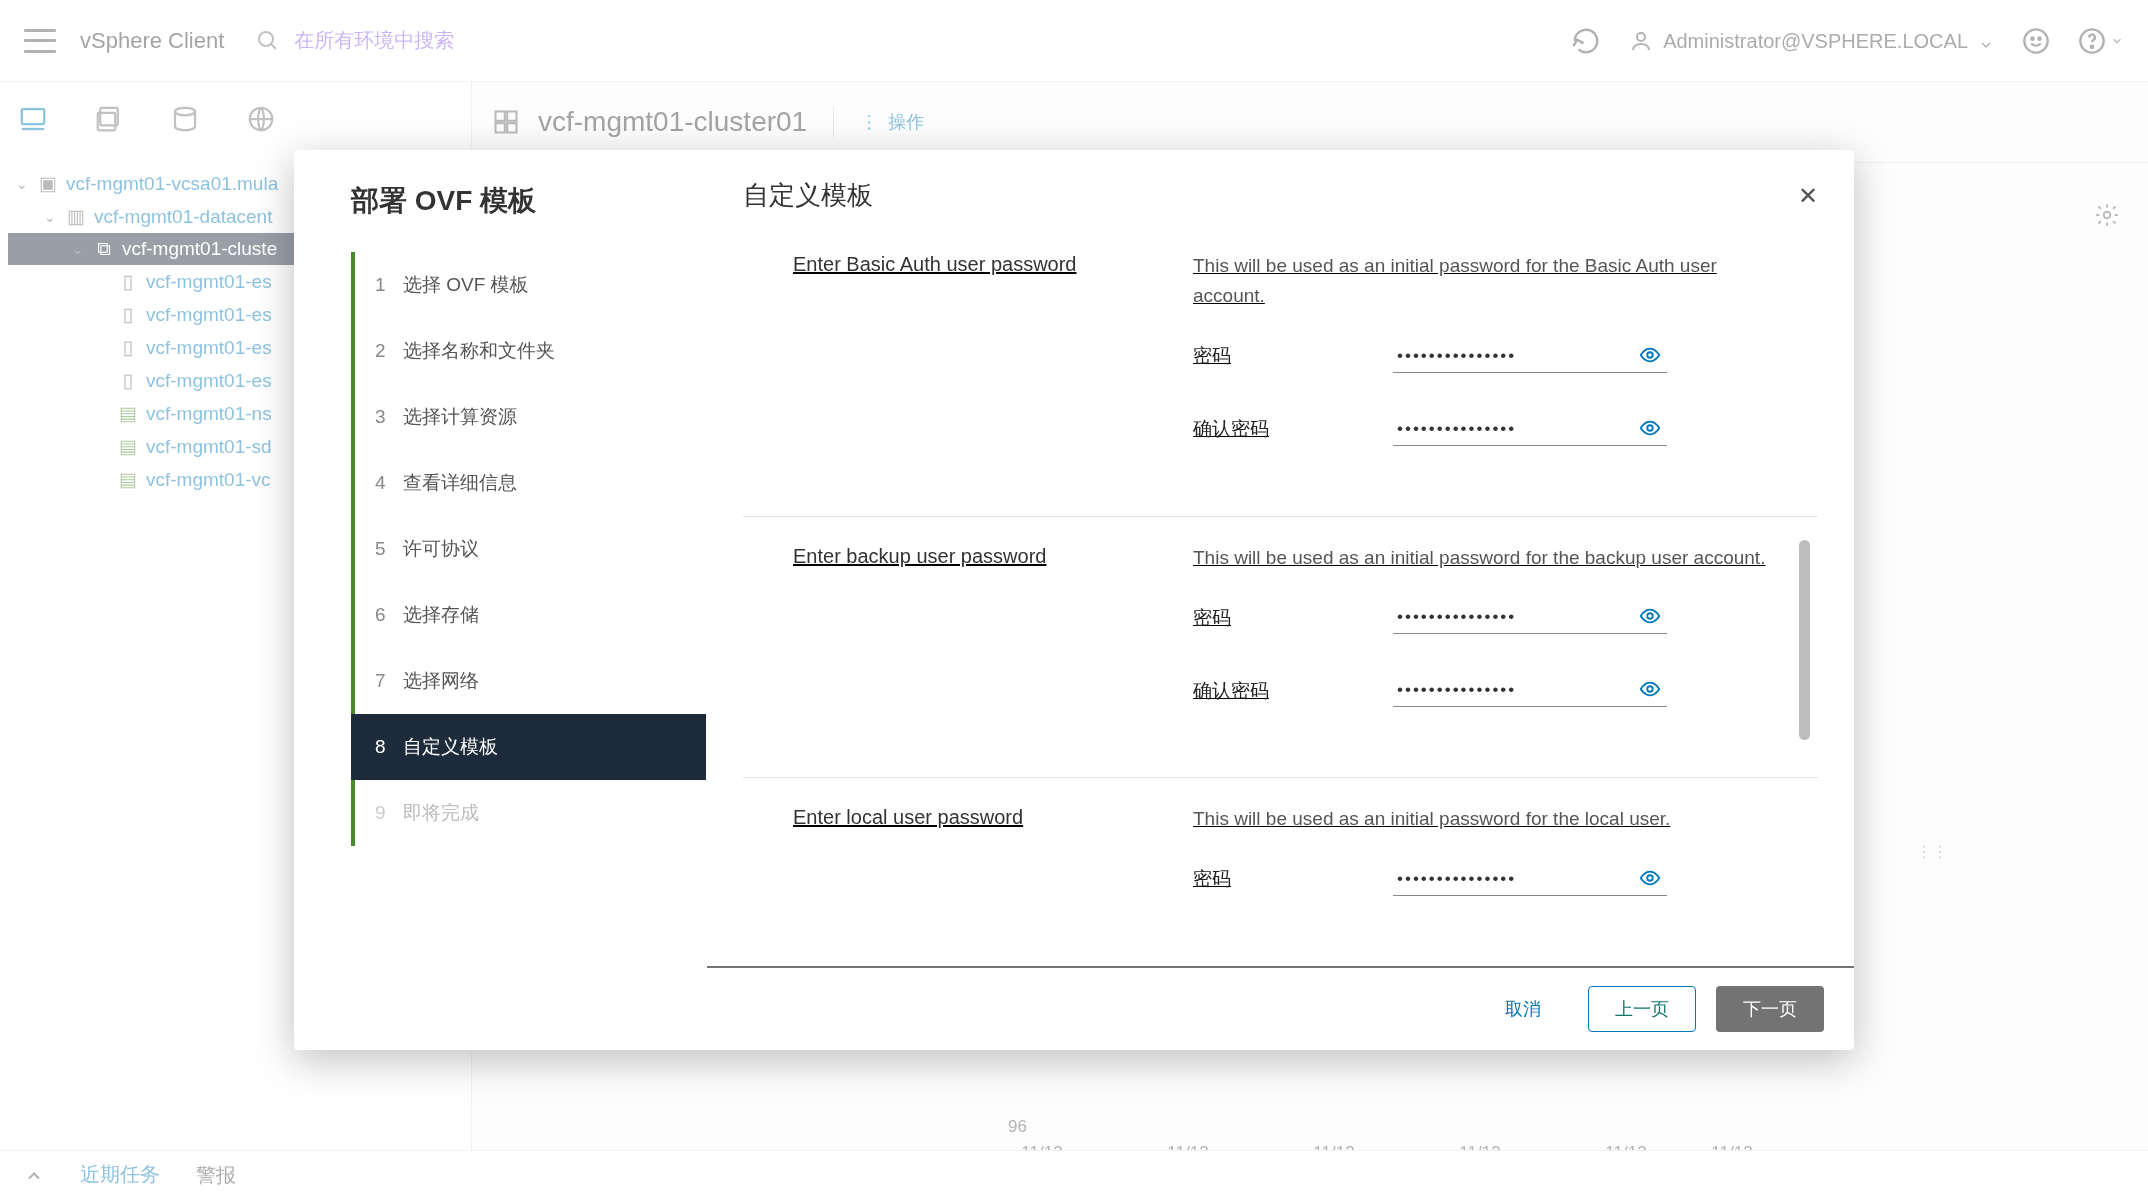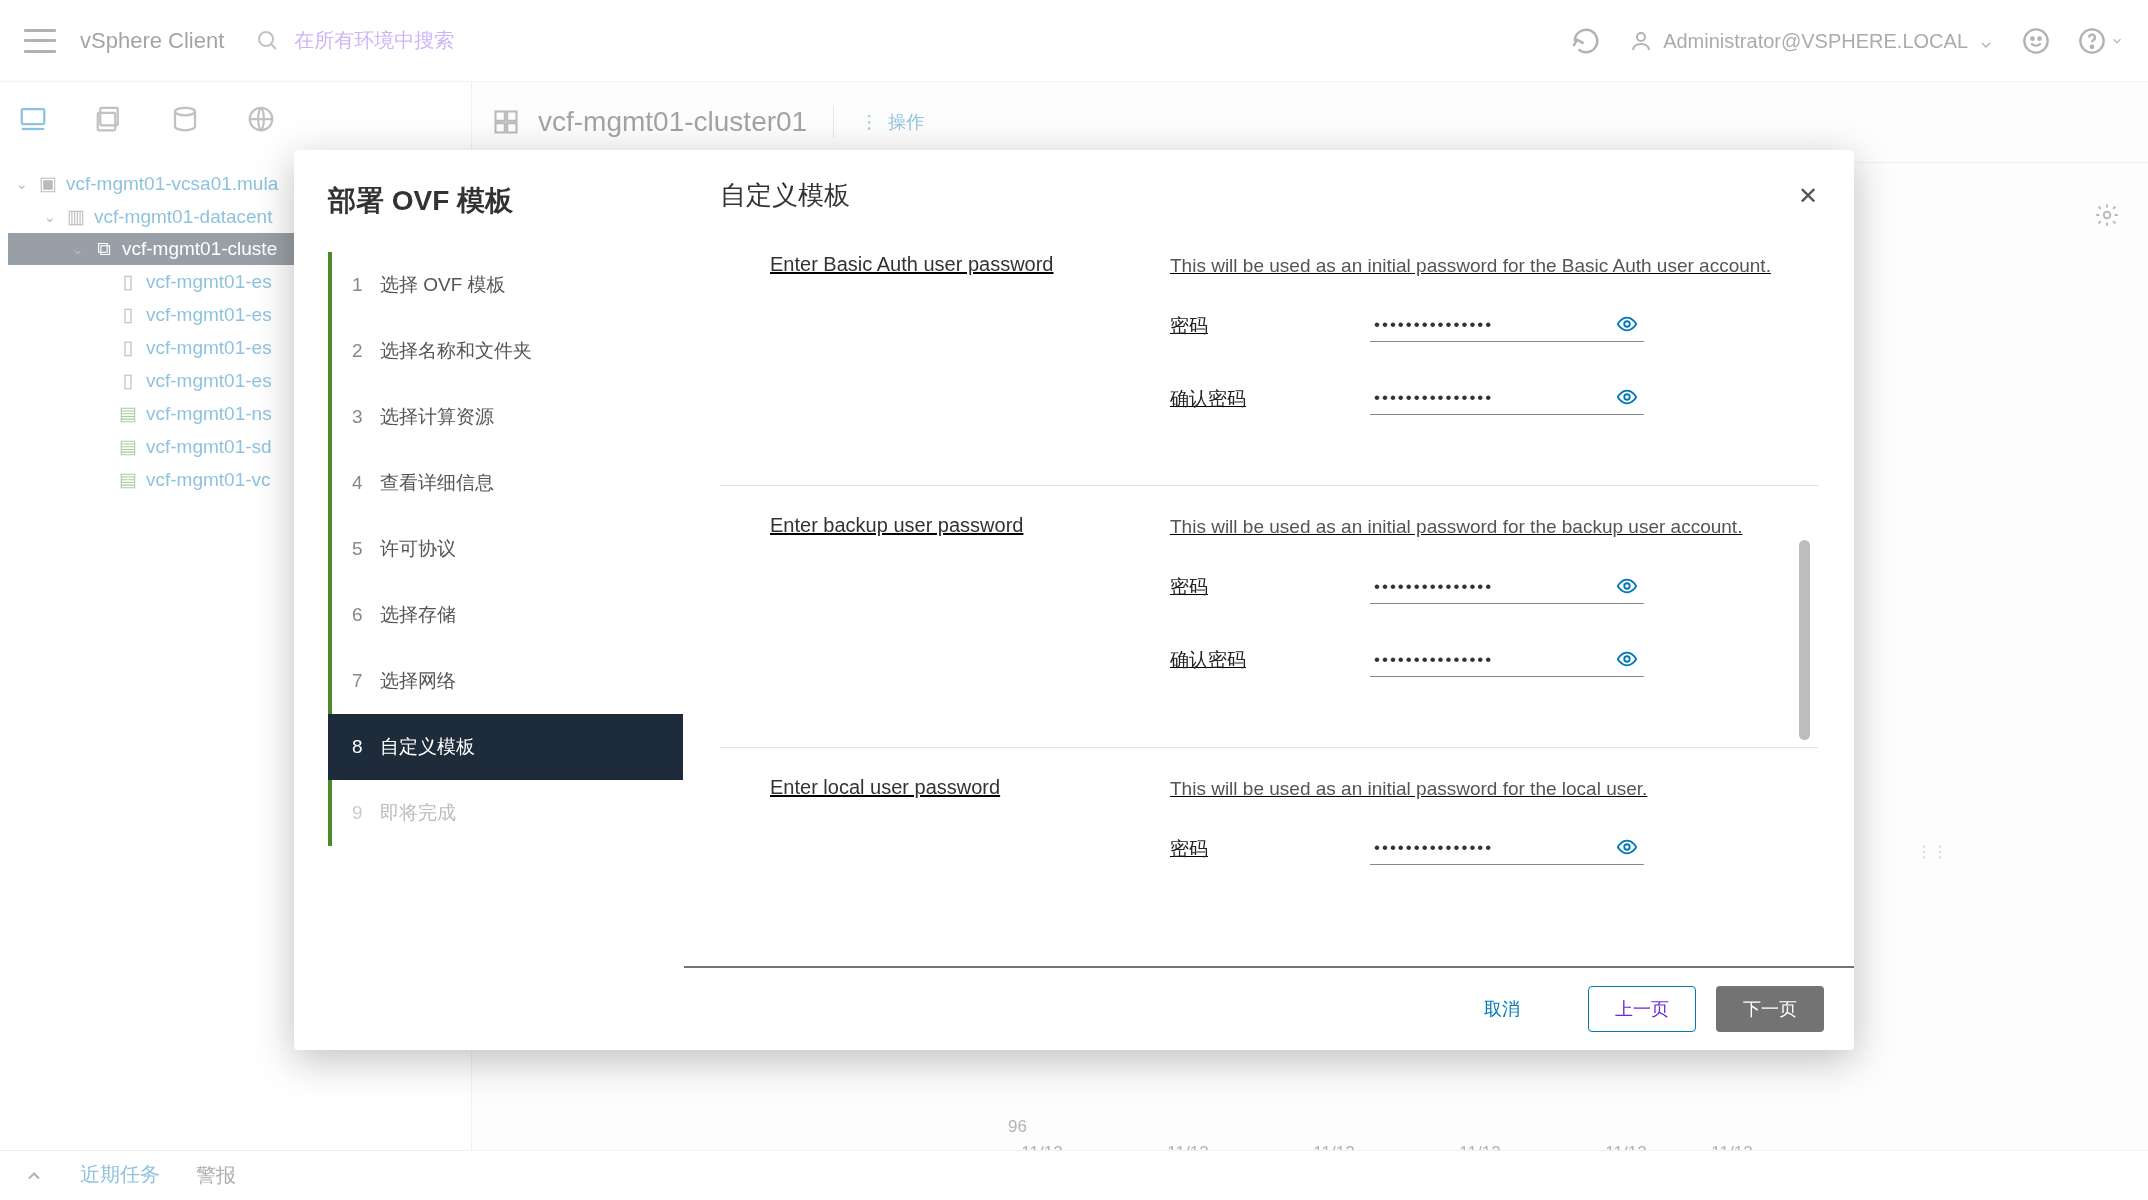--- a/index.html
+++ b/index.html
@@ -55,21 +55,21 @@
 .chart-remnant .x-tick { text-align: center; width: 60px; font-size: 17px; color: #555; }
 
 
 .bottom-bar { position: fixed; bottom: 0; left: 0; right: 0; height: 50px; background: #fff; border-top: 1px solid #ddd; display: flex; align-items: center; padding: 0 24px; gap: 36px; font-size: 20px; color: #444; z-index: 5; }
 .bottom-bar .up-chev { color: #555; cursor: pointer; }
 .bottom-tab { cursor: pointer; padding: 12px 0; }
 .bottom-tab.active { color: #0079b8; border-bottom: 3px solid #0079b8; }
 
 
 .overlay { position: fixed; inset: 0; background: rgba(255,255,255,0.55); display: flex; align-items: flex-start; justify-content: center; z-index: 100; }
-.modal { width: 1560px; margin-top: 150px; background: #fff; border-radius: 4px; box-shadow: 0 10px 40px rgba(0,0,0,0.25); display: flex; flex-direction: column; position: relative; height: 900px; }
+.modal { width: 1560px; margin-top: 150px; background: #fff; border-radius: 4px; box-shadow: 0 10px 40px rgba(0,0,0,0.25); display: flex; flex-direction: column; position: relative; height: 900px; padding-left: 23px; }
 .modal-body { display: flex; flex: 1; overflow: hidden; }
 
 
 .wizard-left { width: 390px; padding: 32px 0 32px 34px; border-right: 1px solid transparent; overflow-y: auto; }
 .wizard-title { font-size: 28px; font-weight: 600; color: #333; margin-bottom: 32px; }
 .steps { border-left: 4px solid #4a8a2a; }
 .step { display: flex; align-items: center; padding: 20px 20px; font-size: 19px; color: #555; cursor: pointer; }
 .step .num { width: 28px; color: #888; }
 .step.active { background: #1d2b3a; color: #fff; border-left: none; margin-left: -4px; padding-left: 24px; }
 .step.active .num { color: #fff; }
@@ -91,21 +91,21 @@
 .field-row { display: flex; align-items: center; margin-bottom: 40px; }
 .field-label { width: 200px; font-size: 19px; color: #222; font-weight: 500; }
 .field-input-wrap { position: relative; width: 274px; }
 .field-input { width: 100%; border: none; border-bottom: 1px solid #888; padding: 6px 34px 6px 4px; font-size: 17px; letter-spacing: 2px; color: #333; outline: none; }
 .eye-icon { position: absolute; right: 6px; top: 4px; color: #0079b8; cursor: pointer; }
 
 
 .wizard-footer { border-top: 2px solid #737373; padding: 18px 30px; display: flex; justify-content: flex-end; gap: 20px; align-items: center; }
 .btn { padding: 10px 26px; font-size: 18px; border-radius: 4px; cursor: pointer; border: 1px solid transparent; }
 .btn-text { color: #0079b8; background: none; }
-.btn-outline { color: #6d28d9; background: #fff; border-color: #0079b8; margin-left: 21px; }
+.btn-outline { color: #0f766e; background: #fff; border-color: #0079b8; }
 .btn-primary { color: #fff; background: #737373; }
 
 svg { display: block; }
 </style>
 </head>
 <body>
 
 <div class="top-header">
   <div class="hamburger-icon">
     <span></span>

